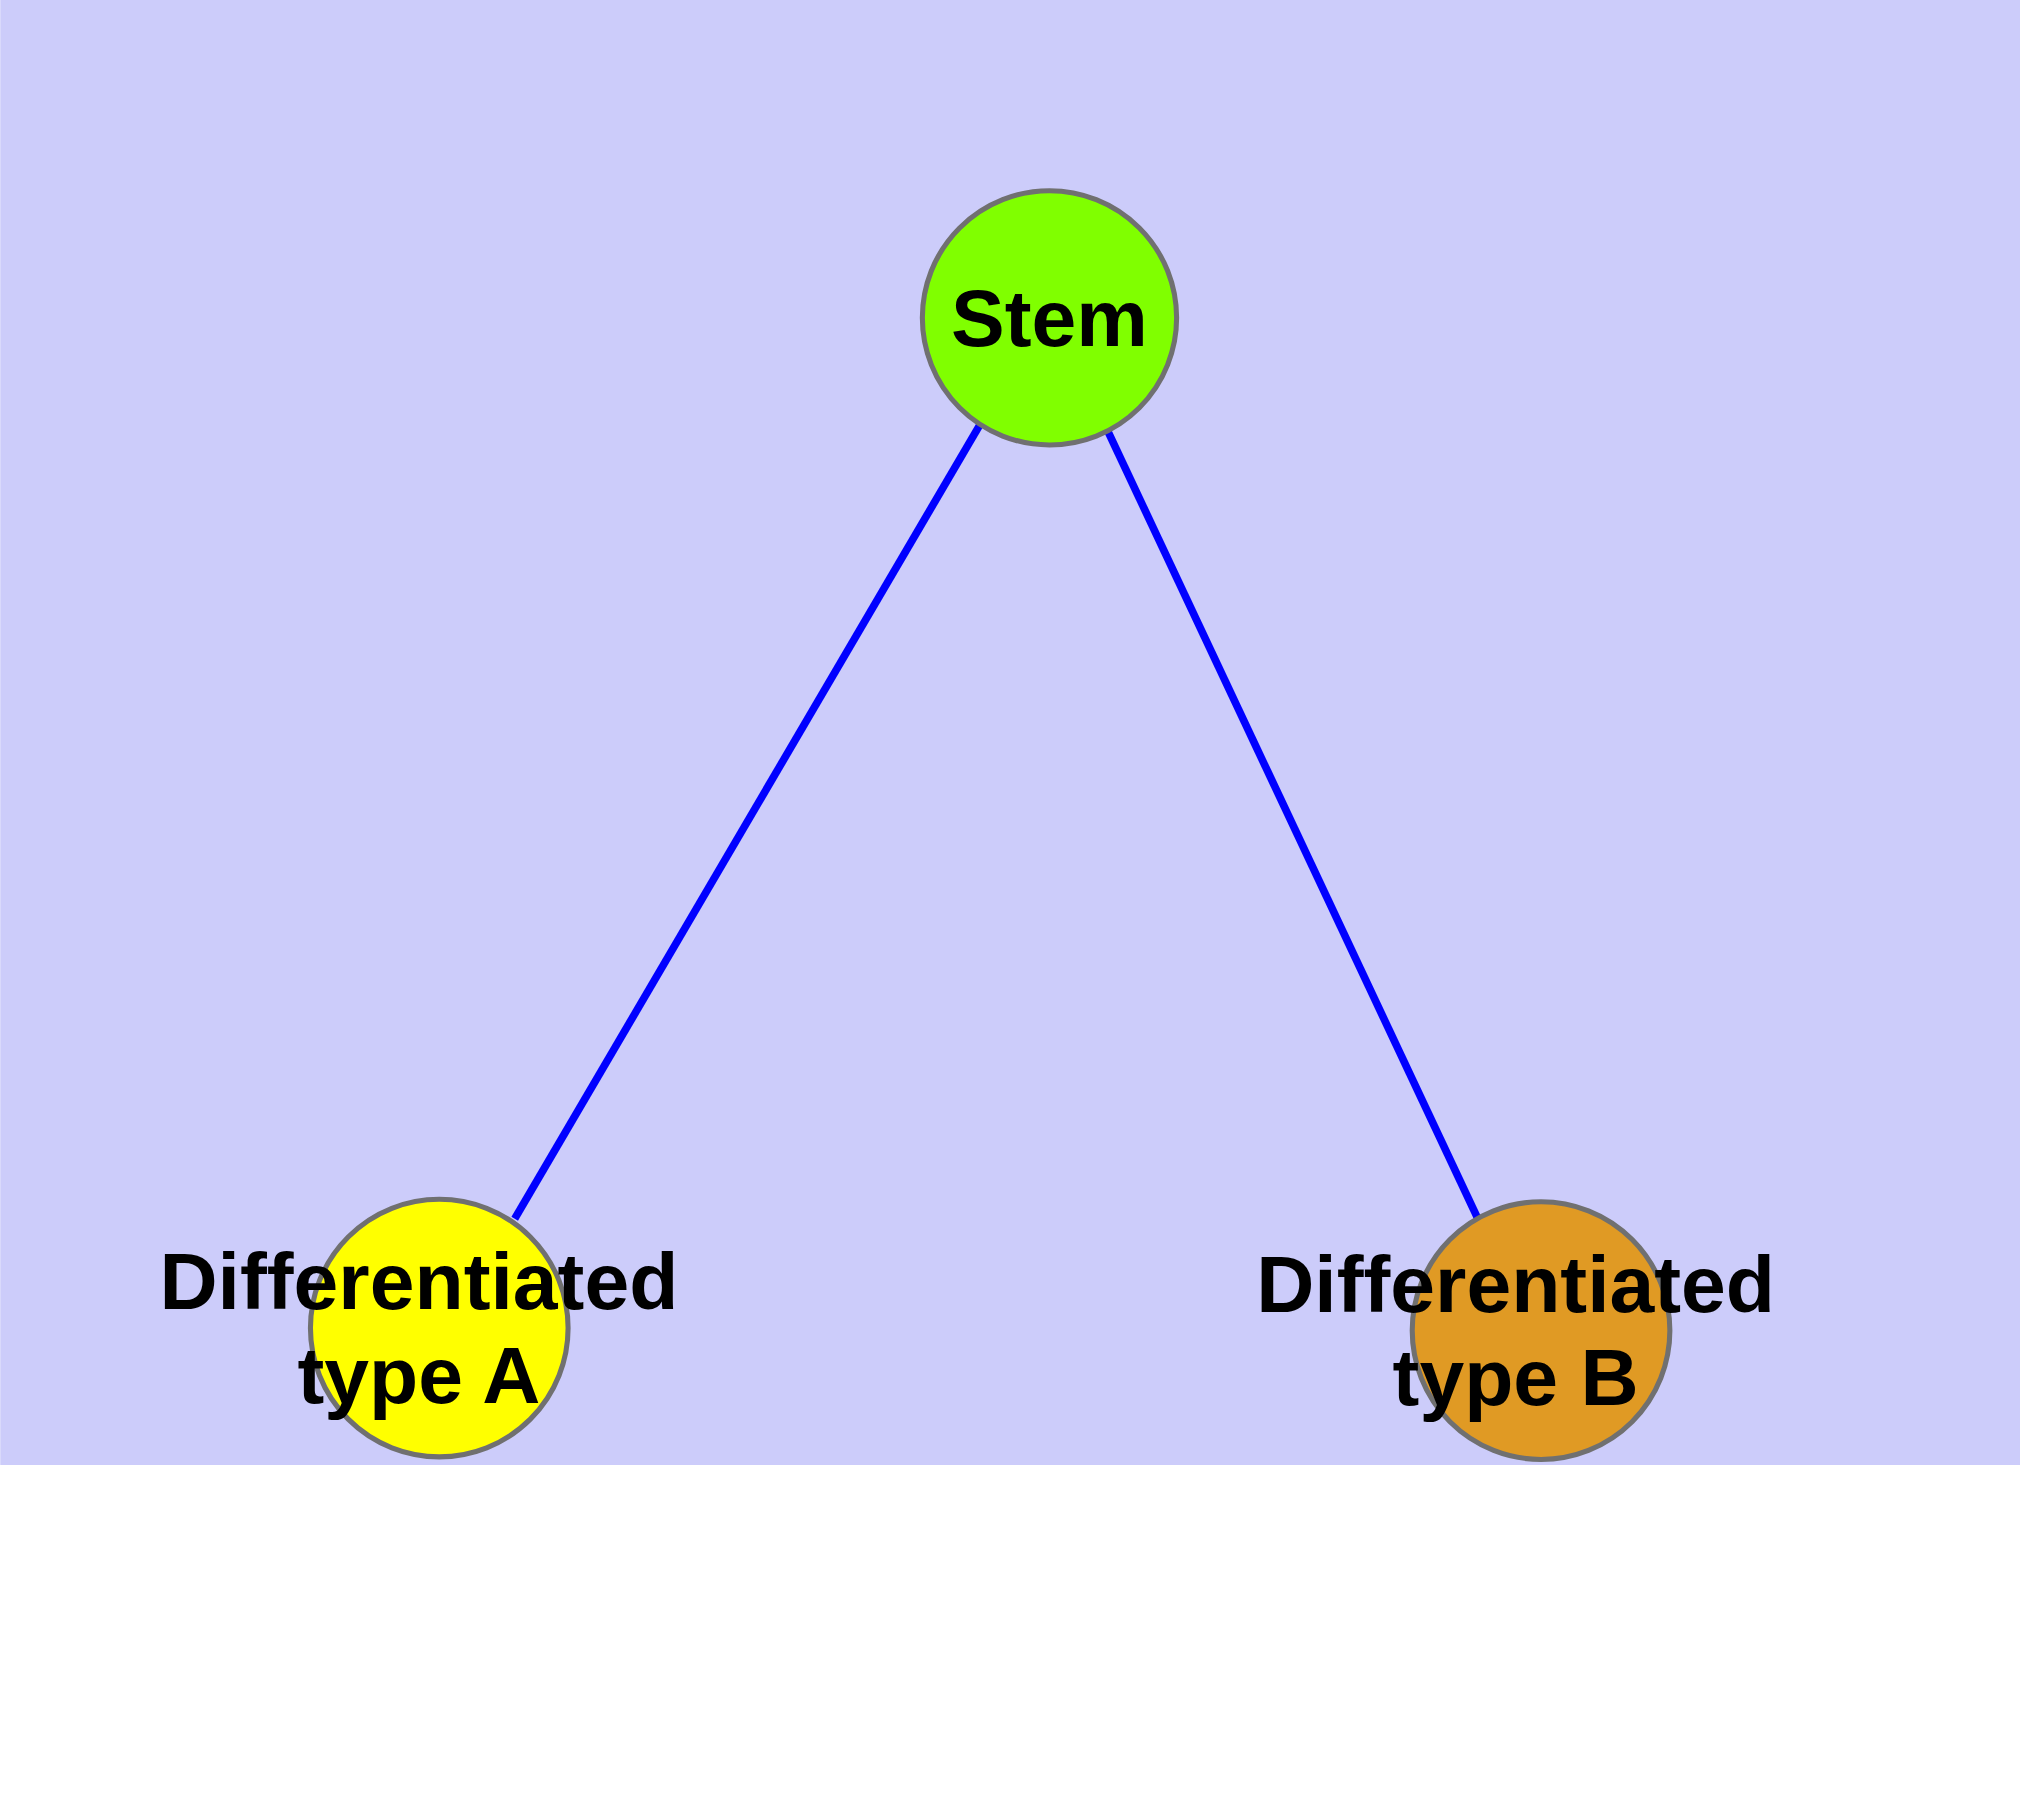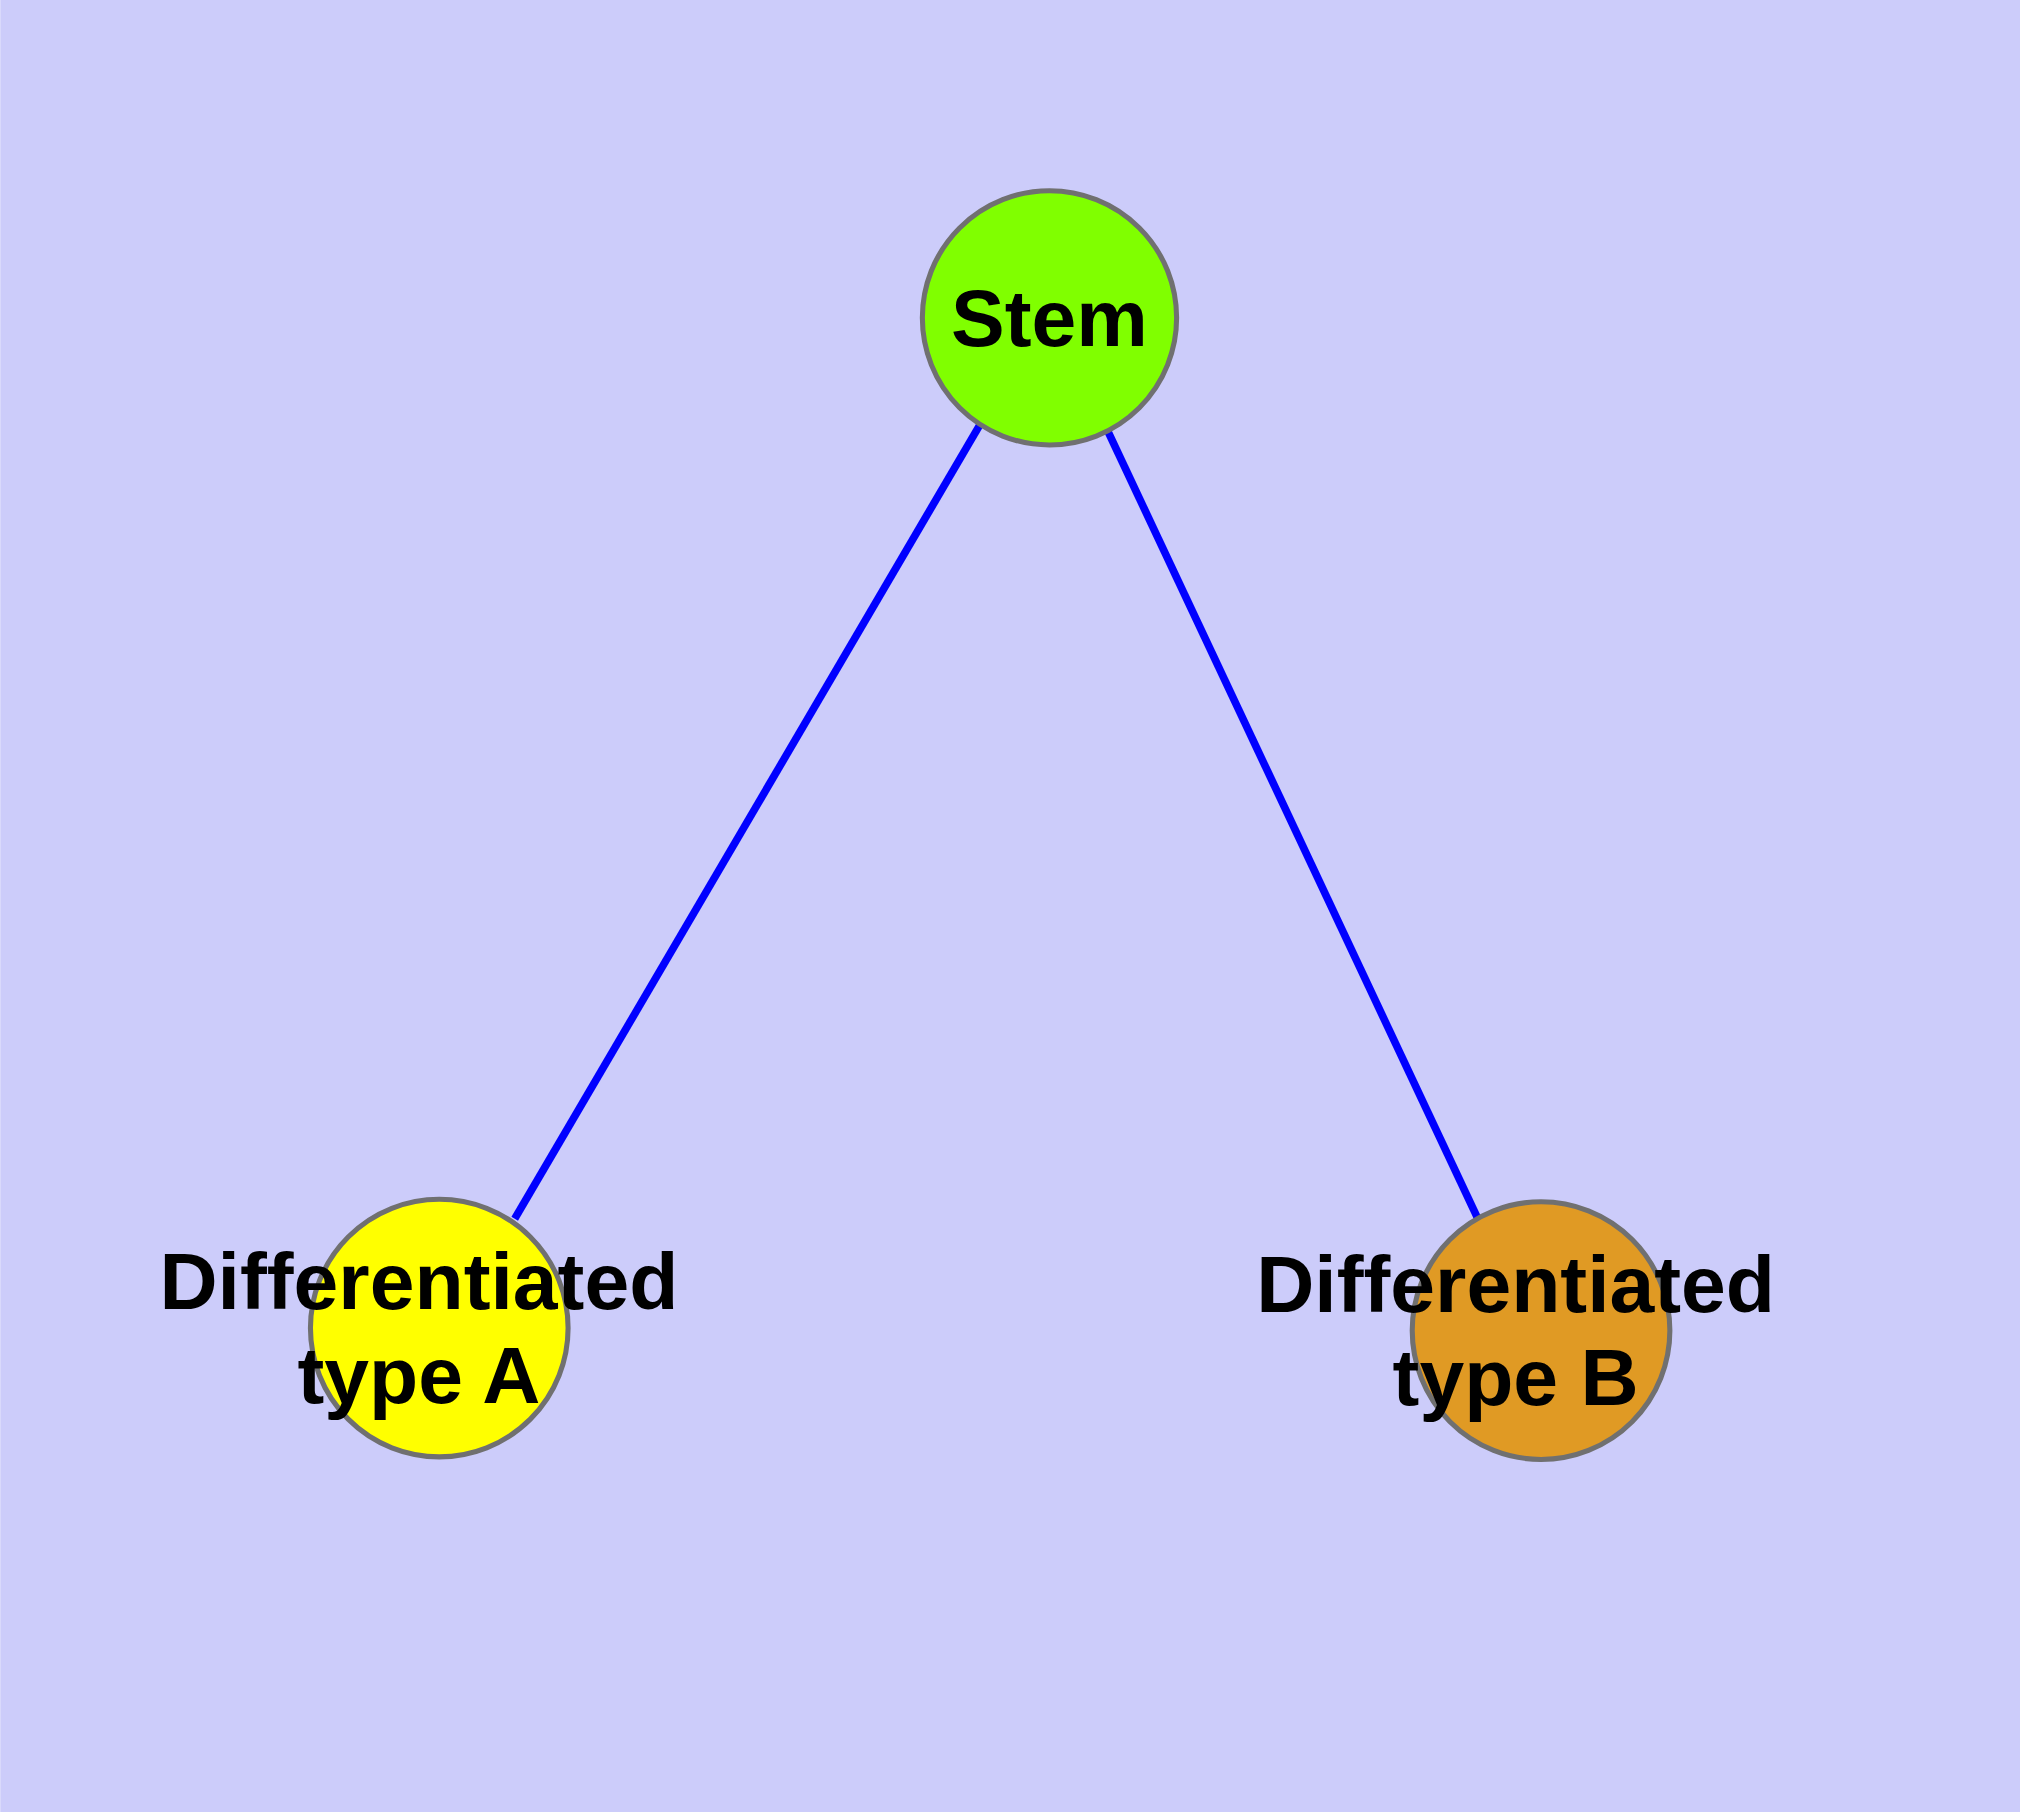--- a/index.html
+++ b/index.html
@@ -3,21 +3,21 @@
 <meta charset="utf-8">
 <style>
   html, body {
     margin: 0;
     padding: 0;
     background: #ffffff;
   }
   #canvas {
     position: relative;
     width: 2021px;
-    height: 1812px;
+    height: 1465px;
     overflow: hidden;
     font-family: "Liberation Sans", "DejaVu Sans", sans-serif;
   }
   #graph-svg {
     position: absolute;
     top: 0;
     left: 0;
     width: 2021px;
     height: 1812px;
     display: block;

